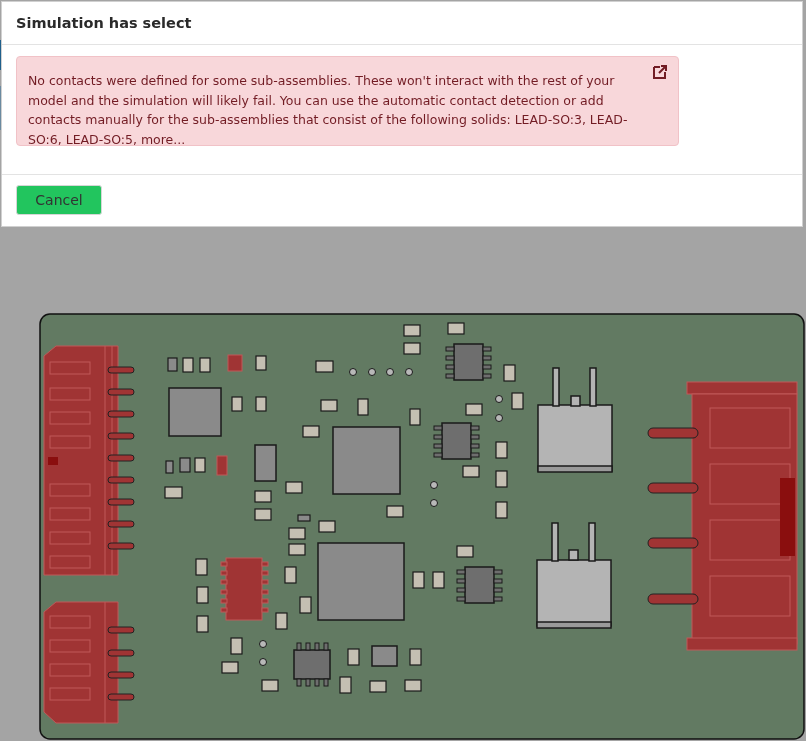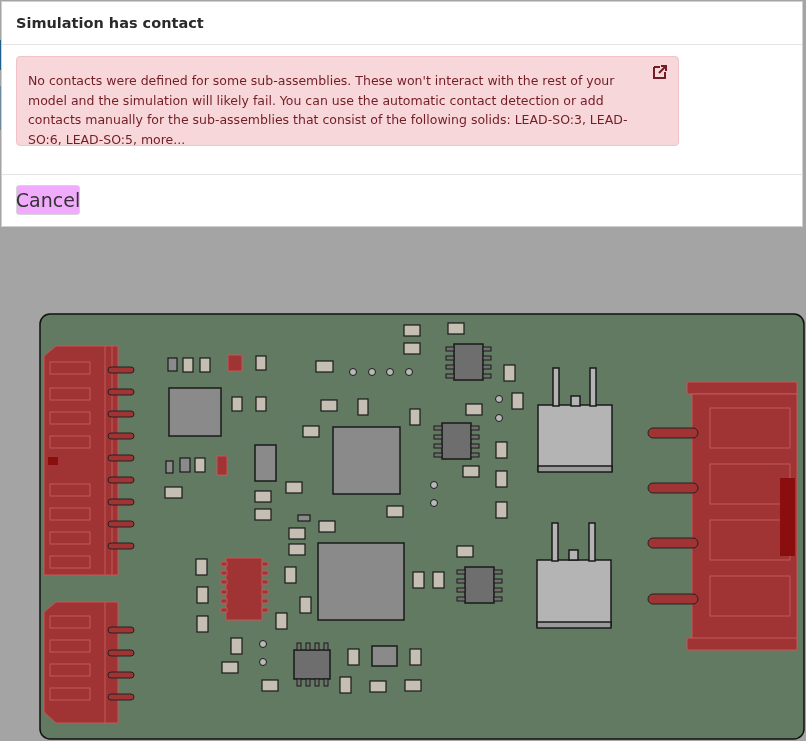--- a/index.html
+++ b/index.html
@@ -7,21 +7,21 @@
   .viewport { position:absolute; left:0; top:0; width:806px; height:741px; background:#a4a4a4; }
   .left-strip { position:absolute; left:0; top:40px; width:3px; height:30px; background:#1f5f8b; }
   .left-strip2 { position:absolute; left:0; top:86px; width:3px; height:44px; background:#6b8aa0; }
   .dialog { position:absolute; left:2px; top:2px; width:800px; height:224px; background:#fff; box-shadow:0 0 0 1px #d0d0d0; }
   .dlg-header { height:42px; border-bottom:1px solid #e3e3e3; display:flex; align-items:center; padding-left:14px; }
   .dlg-title { font-size:14.5px; font-weight:bold; color:#2a2a2a; }
   .alert { position:absolute; left:14px; top:54px; width:663px; height:90px; background:#f8d7da; border:1px solid #f1c2c7; border-radius:4px; box-sizing:border-box; padding:14px 34px 0 11px; font-size:12.5px; line-height:19.5px; color:#721c24; }
   .alert-link { color:#2b6ea6; cursor:pointer; display:block; }
   .ext-icon { position:absolute; right:10px; top:7px; width:16px; height:16px; cursor:pointer; }
   .dlg-footer { position:absolute; left:0; top:172px; width:800px; height:52px; border-top:1px solid #e3e3e3; }
-  .btn-cancel { position:absolute; left:14px; top:10px; width:64px; height:30px; border:1px solid #d6d6d6; border-radius:3px; background:#f0abfc; font-size:19px; color:#333; display:flex; align-items:center; justify-content:center; font-family:"DejaVu Sans", sans-serif; box-sizing:border-box; }
+  .btn-cancel { position:absolute; left:14px; top:10px; width:86px; height:30px; border:1px solid #d6d6d6; border-radius:3px; background:#22c55e; font-size:14px; color:#333; display:flex; align-items:center; justify-content:center; font-family:"DejaVu Sans", sans-serif; box-sizing:border-box; }
   svg.board { position:absolute; left:0; top:0; }
 </style>
 </head>
 <body>
 
 <div class="viewport">
   <div class="left-strip"></div>
   <div class="left-strip2"></div>
 
   <svg class="board" width="806" height="741" viewBox="0 0 806 741">
@@ -228,21 +228,21 @@
         <circle cx="499" cy="418" r="3.5"></circle>
       <circle cx="434" cy="485" r="3.5"></circle>
         <circle cx="434" cy="503" r="3.5"></circle>
       <circle cx="263" cy="644" r="3.5"></circle>
         <circle cx="263" cy="662" r="3.5"></circle>
     </g>
   </svg>
 
   <div class="dialog">
     <div class="dlg-header">
-      <span class="dlg-title">Simulation has contact</span>
+      <span class="dlg-title">Simulation has select</span>
     </div>
     <div class="alert">
       <span>No contacts were defined for some sub-assemblies. These won't interact with the rest of your model and the simulation will likely fail. You can use the automatic contact detection or add contacts manually for the sub-assemblies that consist of the following solids: LEAD-SO:3, LEAD-SO:6, LEAD-SO:5, more...</span>
       <svg class="ext-icon" viewBox="0 0 16 16">
         <path d="M2 3 H8 M2 3 V14 H13 V8" stroke="#721c24" stroke-width="2" fill="none"></path>
         <path d="M7 9 L14 2 M9 2 H14 V7" stroke="#721c24" stroke-width="2" fill="none"></path>
       </svg>
     </div>
     <div class="dlg-footer">
       <button class="btn-cancel">Cancel</button>

